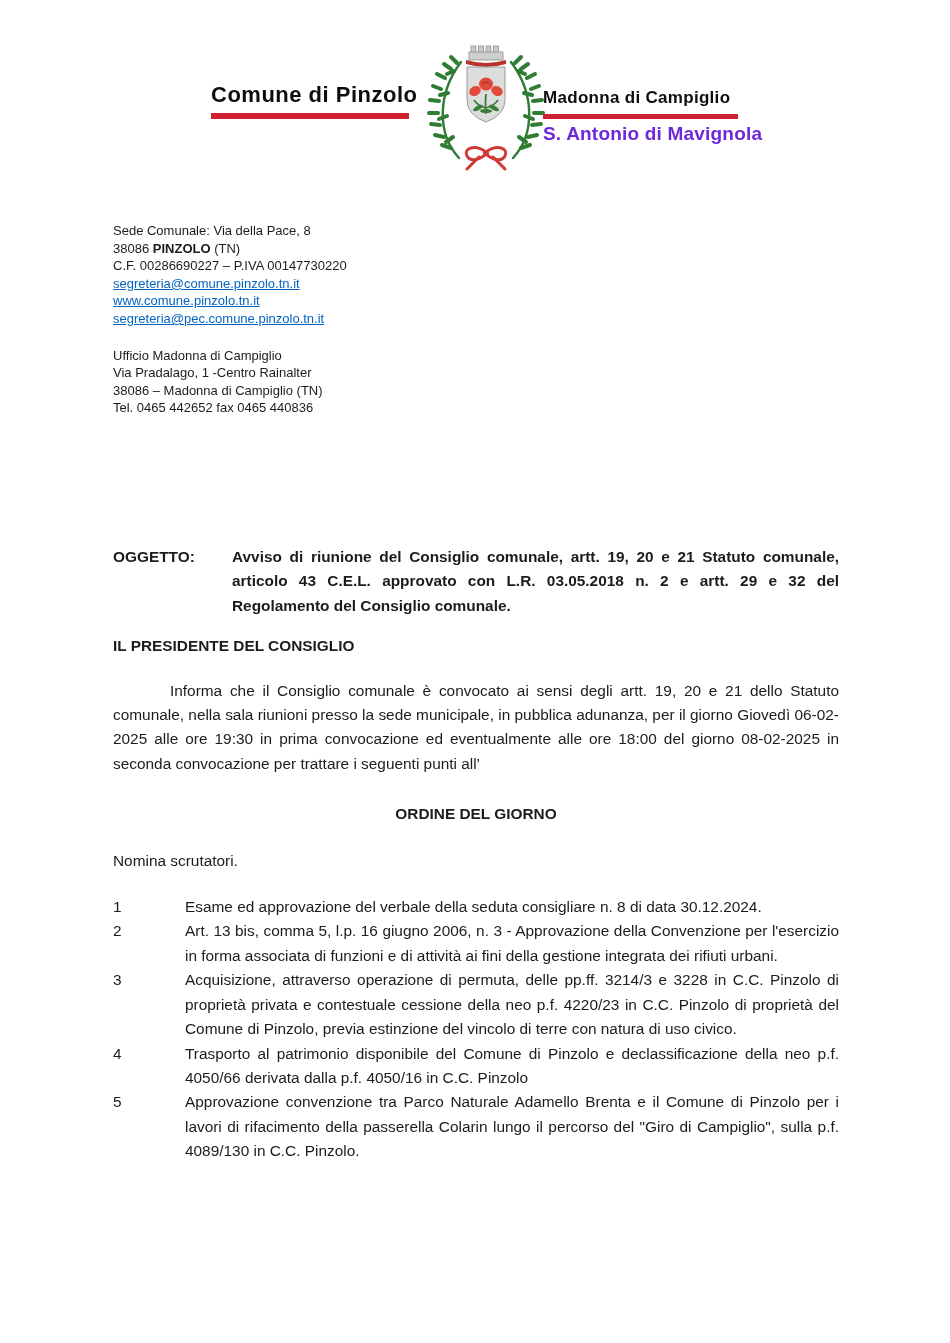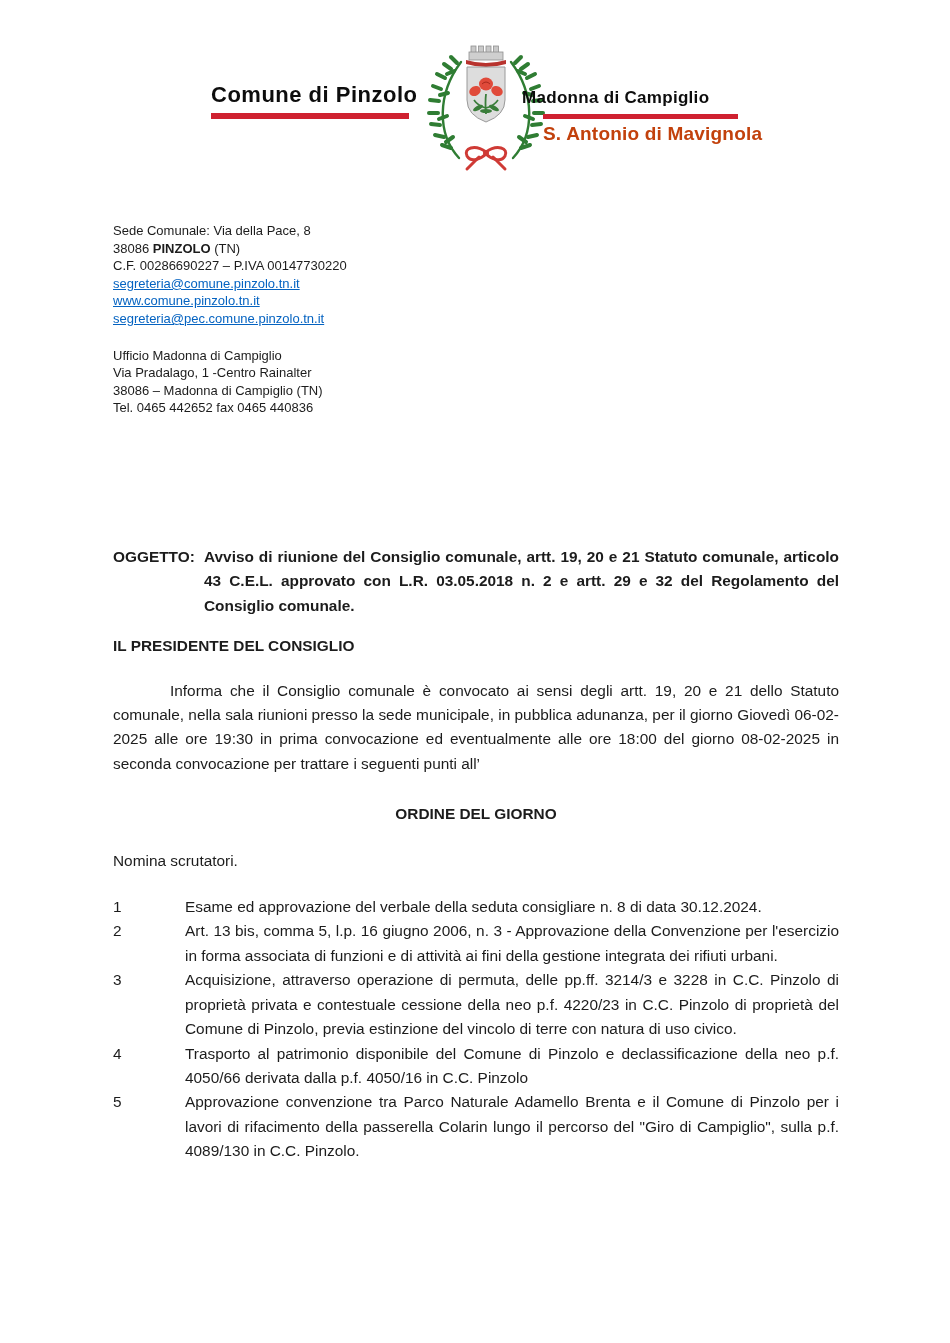--- a/index.html
+++ b/index.html
@@ -12,36 +12,36 @@
   body{
     width:950px;height:1343px;background:#ffffff;
     font-family:"Liberation Sans", sans-serif;color:var(--ink);
   }
   .page{position:relative;width:950px;height:1343px;overflow:hidden;background:#fff;}
 
   
   .brand-left{position:absolute;left:211px;top:82px;font-weight:bold;font-size:22px;letter-spacing:.5px;color:#0d0d0d;white-space:nowrap;}
   .redbar-left{position:absolute;left:211px;top:113px;width:198px;height:6px;background:var(--red);}
   .crest{position:absolute;left:424px;top:42px;width:124px;height:132px;}
-  .brand-right{position:absolute;left:522px;top:88px;font-weight:bold;font-size:17px;letter-spacing:.3px;color:#0d0d0d;white-space:nowrap;}
+  .brand-right{position:absolute;left:543px;top:88px;font-weight:bold;font-size:17px;letter-spacing:.3px;color:#0d0d0d;white-space:nowrap;}
   .redbar-right{position:absolute;left:543px;top:114px;width:195px;height:5px;background:var(--red);}
-  .brand-right2{position:absolute;left:543px;top:123px;font-weight:bold;font-size:19px;letter-spacing:.2px;color:#c2410c;white-space:nowrap;}
+  .brand-right2{position:absolute;left:543px;top:123px;font-weight:bold;font-size:19px;letter-spacing:.2px;color:#6d28d9;white-space:nowrap;}
 
   
   .info{position:absolute;left:113px;top:203px;width:330px;font-size:13px;line-height:17.6px;}
   .info .svc{font-weight:bold;font-size:13.5px;}
   .info .blk{margin-top:19px;}
   .info a{color:var(--link);text-decoration:underline;display:inline-block;}
   .b{font-weight:bold;}
 
   
   .content{position:absolute;left:113px;top:545px;width:726px;font-size:15.4px;line-height:24.4px;}
   .oggetto{display:flex;font-weight:bold;}
   .oggetto .lbl{flex:0 0 91px;}
-  .oggetto .txt{flex:1;text-align:justify;}
+  .oggetto .txt{flex:1;text-align:justify;margin-left:28px;}
   .h-center{text-align:left;font-weight:bold;margin-top:16px;}
   .para{margin-top:20px;text-align:justify;text-indent:57px;}
   .h-center2{text-align:center;font-weight:bold;margin-top:26px;}
   .preamble{margin-top:22px;}
   .agenda{margin-top:22px;}
   .agenda .item{display:flex;}
   .agenda .num{flex:0 0 72px;}
   .agenda .txt{flex:1;text-align:justify;}
 </style>
 </head>

